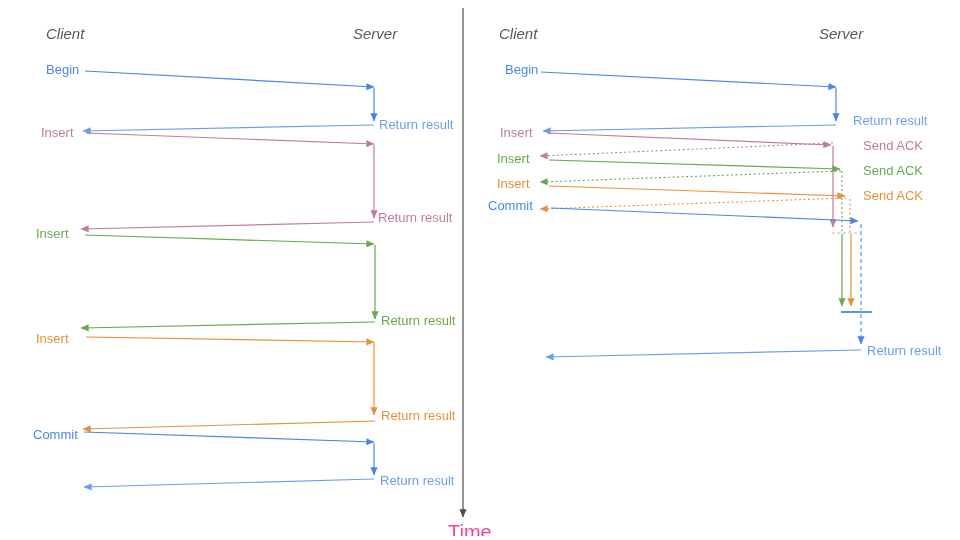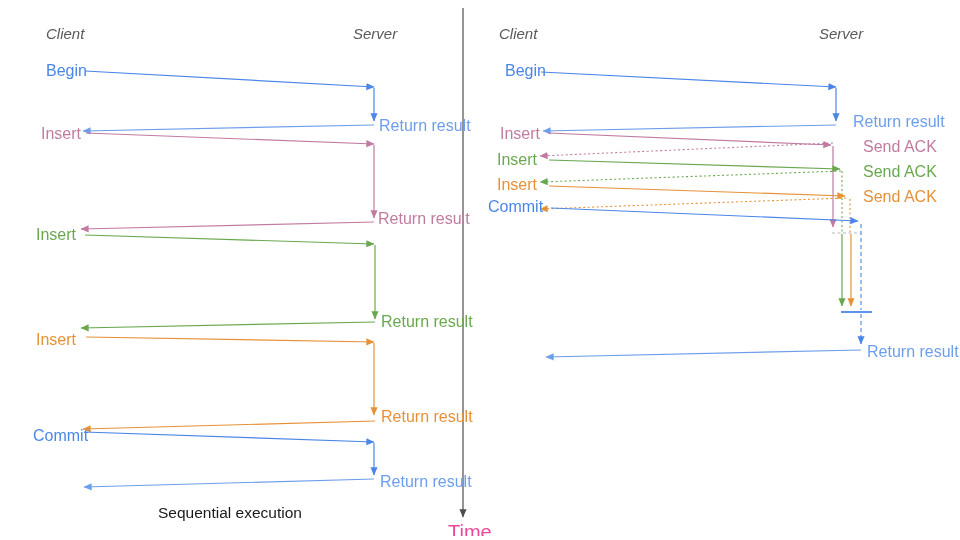--- a/index.html
+++ b/index.html
@@ -6,21 +6,21 @@
   .canvas{
     position:relative;
     width:960px;height:536px;
     background:#ffffff;
     overflow:hidden;
     font-family:"Liberation Sans", sans-serif;
   }
   .canvas svg{position:absolute;left:0;top:0;}
   .lbl{
     position:absolute;
-    font-size:16px;
+    font-size:13px;
     line-height:1;
     white-space:nowrap;
   }
   .hdr{
     position:absolute;
     font-size:15px;
     font-style:italic;
     color:#595959;
     white-space:nowrap;
   }
@@ -127,21 +127,20 @@
   <span class="lbl c-green" style="left:36px;top:227px;">Insert</span>
   <span class="lbl c-orange" style="left:36px;top:332px;">Insert</span>
   <span class="lbl c-blue" style="left:33px;top:428px;">Commit</span>
 
   <span class="lbl c-blue-l" style="left:379px;top:118px;">Return result</span>
   <span class="lbl c-pink" style="left:378px;top:211px;">Return result</span>
   <span class="lbl c-green" style="left:381px;top:314px;">Return result</span>
   <span class="lbl c-orange" style="left:381px;top:409px;">Return result</span>
   <span class="lbl c-blue-l" style="left:380px;top:474px;">Return result</span>
 
-  <span class="title" style="left:158px;top:504px;">Sequential execution</span>
 
   <span class="hdr" style="left:499px;top:25px;">Client</span>
   <span class="hdr" style="left:819px;top:25px;">Server</span>
 
   <span class="lbl c-blue" style="left:505px;top:63px;">Begin</span>
   <span class="lbl c-pink" style="left:500px;top:126px;">Insert</span>
   <span class="lbl c-green" style="left:497px;top:152px;">Insert</span>
   <span class="lbl c-orange" style="left:497px;top:177px;">Insert</span>
   <span class="lbl c-blue" style="left:488px;top:199px;">Commit</span>
 

